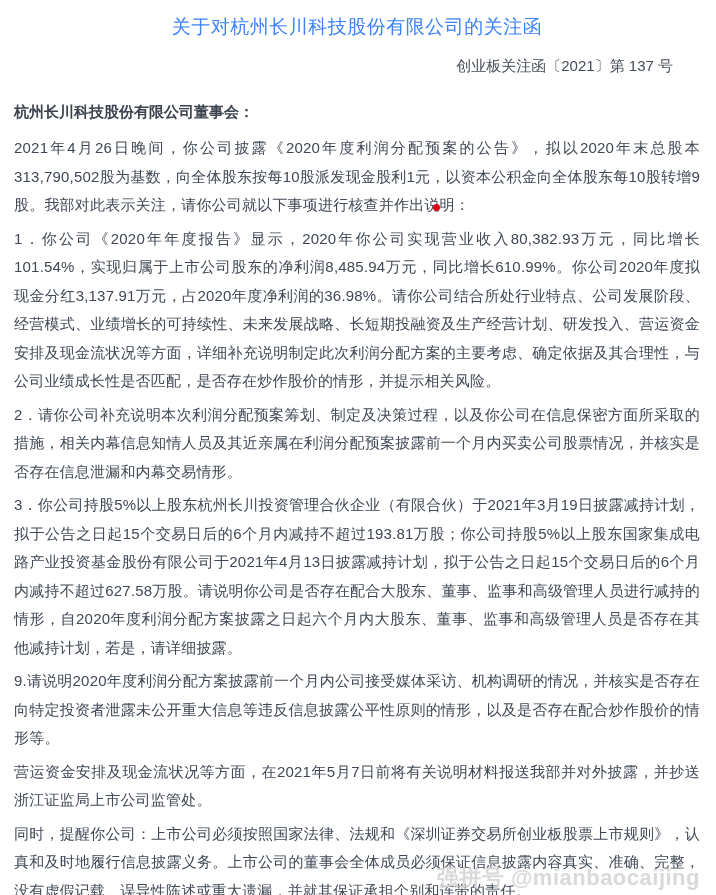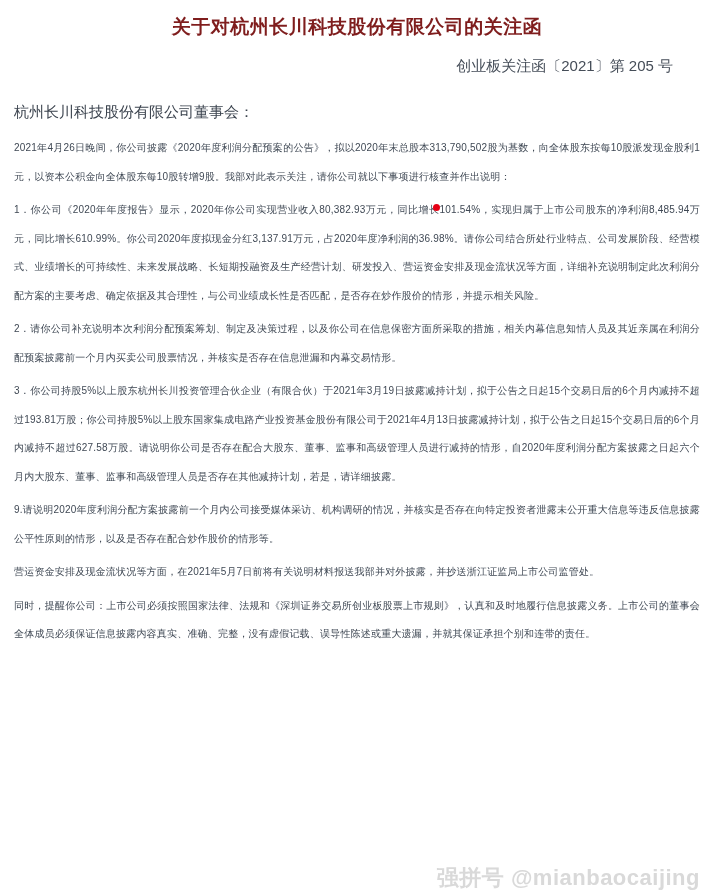--- a/index.html
+++ b/index.html
@@ -14,44 +14,44 @@
     overflow: hidden;
     font-family: "Liberation Sans", "DejaVu Sans", sans-serif;
     color: #3f4854;
   }
   .page {
     padding: 8px 16px 0 14px;
     position: relative;
   }
   .doc-title {
     font-size: 19px;
-    font-weight: bold;
+    font-weight: normal;
     text-align: center;
-    color: #7f1d1d;
+    color: #3b82f6;
     letter-spacing: 0.5px;
     margin: 6px 0 16px 0;
     line-height: 26px;
   }
   .doc-number {
     font-size: 15px;
     text-align: right;
     padding-right: 27px;
     margin: 0 0 22px 0;
     line-height: 20px;
     color: #454d58;
   }
   .salutation {
     font-size: 15px;
-    font-weight: normal;
+    font-weight: bold;
     line-height: 28px;
     margin: 0 0 8px 0;
     color: #3b434e;
   }
   p.body-para {
-    font-size: 10px;
+    font-size: 15px;
     line-height: 28.5px;
     margin: 0 0 5px 0;
     text-align: justify;
     letter-spacing: 0.2px;
     color: #3f4854;
   }
   .red-dot {
     position: absolute;
     left: 433px;
     top: 204px;
@@ -71,21 +71,21 @@
     letter-spacing: 0.5px;
   }
 </style>
 </head>
 <body>
 
 <div class="page">
 
   <h1 class="doc-title">关于对杭州长川科技股份有限公司的关注函</h1>
 
-  <div class="doc-number">创业板关注函〔2021〕第 205 号</div>
+  <div class="doc-number">创业板关注函〔2021〕第 137 号</div>
 
   <div class="salutation">杭州长川科技股份有限公司董事会：</div>
 
   <p class="body-para">2021年4月26日晚间，你公司披露《2020年度利润分配预案的公告》，拟以2020年末总股本313,790,502股为基数，向全体股东按每10股派发现金股利1元，以资本公积金向全体股东每10股转增9股。我部对此表示关注，请你公司就以下事项进行核查并作出说明：</p>
 
   <p class="body-para">1．你公司《2020年年度报告》显示，2020年你公司实现营业收入80,382.93万元，同比增长101.54%，实现归属于上市公司股东的净利润8,485.94万元，同比增长610.99%。你公司2020年度拟现金分红3,137.91万元，占2020年度净利润的36.98%。请你公司结合所处行业特点、公司发展阶段、经营模式、业绩增长的可持续性、未来发展战略、长短期投融资及生产经营计划、研发投入、营运资金安排及现金流状况等方面，详细补充说明制定此次利润分配方案的主要考虑、确定依据及其合理性，与公司业绩成长性是否匹配，是否存在炒作股价的情形，并提示相关风险。</p>
 
   <p class="body-para">2．请你公司补充说明本次利润分配预案筹划、制定及决策过程，以及你公司在信息保密方面所采取的措施，相关内幕信息知情人员及其近亲属在利润分配预案披露前一个月内买卖公司股票情况，并核实是否存在信息泄漏和内幕交易情形。</p>
 
   <p class="body-para">3．你公司持股5%以上股东杭州长川投资管理合伙企业（有限合伙）于2021年3月19日披露减持计划，拟于公告之日起15个交易日后的6个月内减持不超过193.81万股；你公司持股5%以上股东国家集成电路产业投资基金股份有限公司于2021年4月13日披露减持计划，拟于公告之日起15个交易日后的6个月内减持不超过627.58万股。请说明你公司是否存在配合大股东、董事、监事和高级管理人员进行减持的情形，自2020年度利润分配方案披露之日起六个月内大股东、董事、监事和高级管理人员是否存在其他减持计划，若是，请详细披露。</p>

